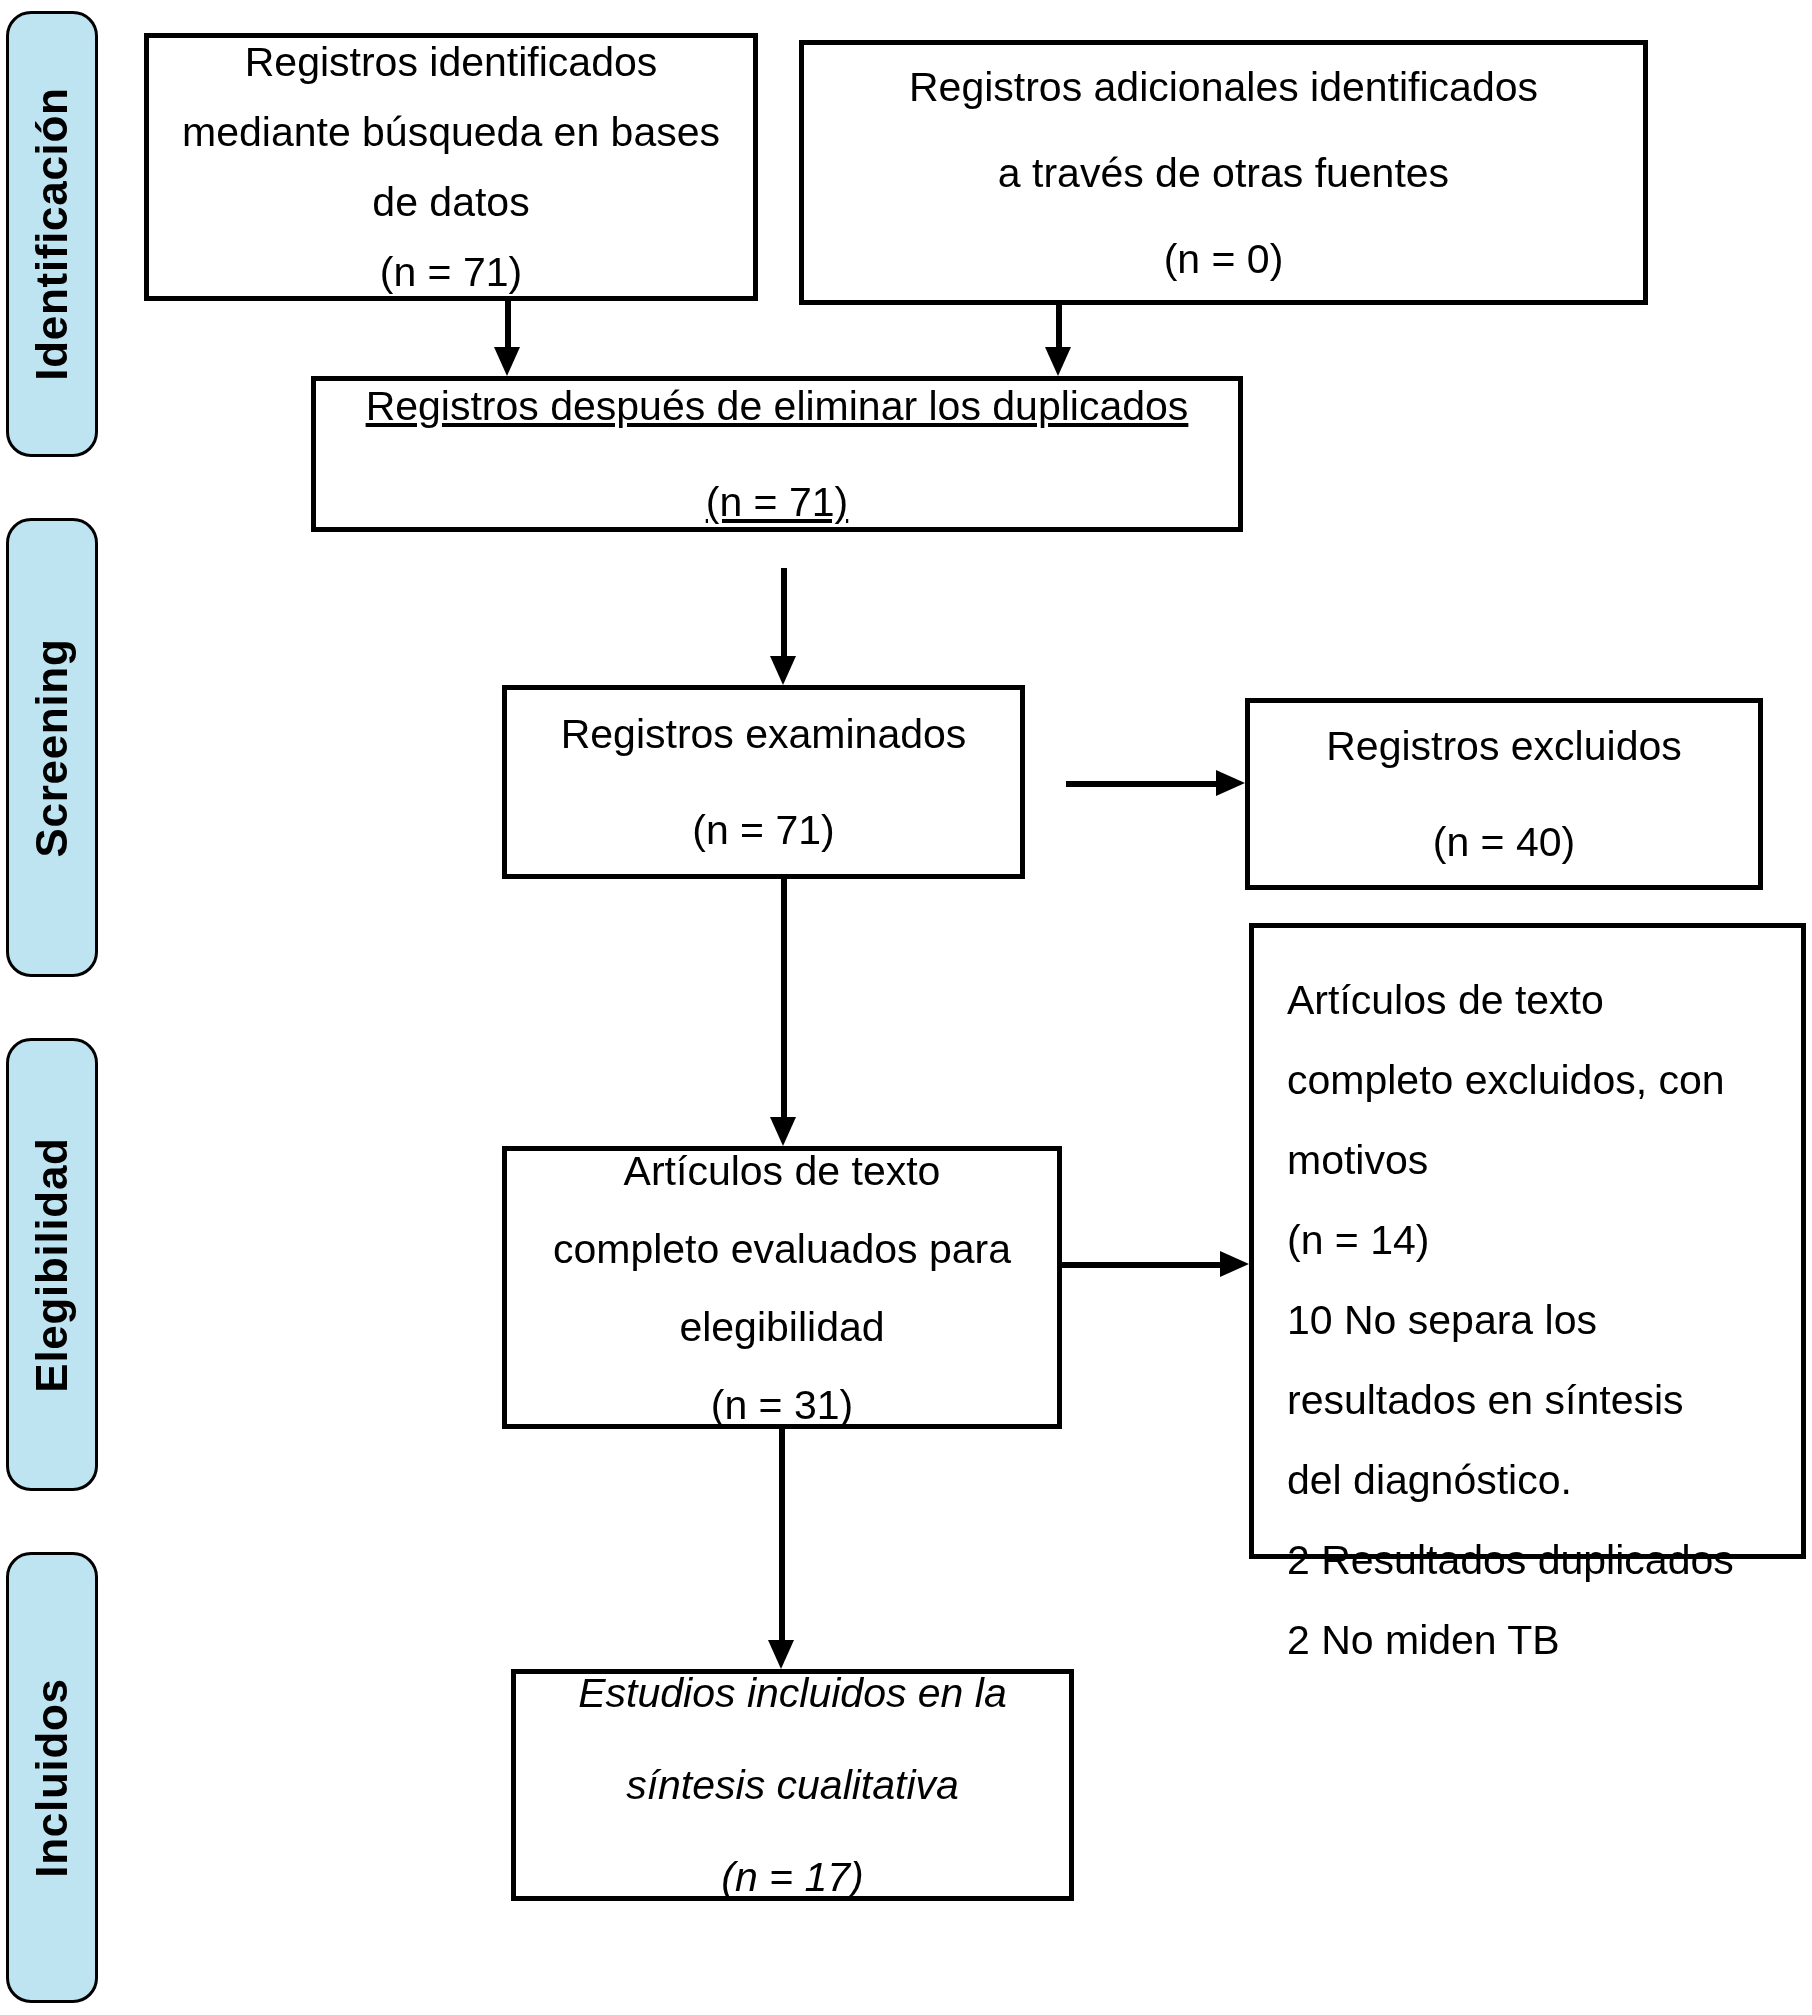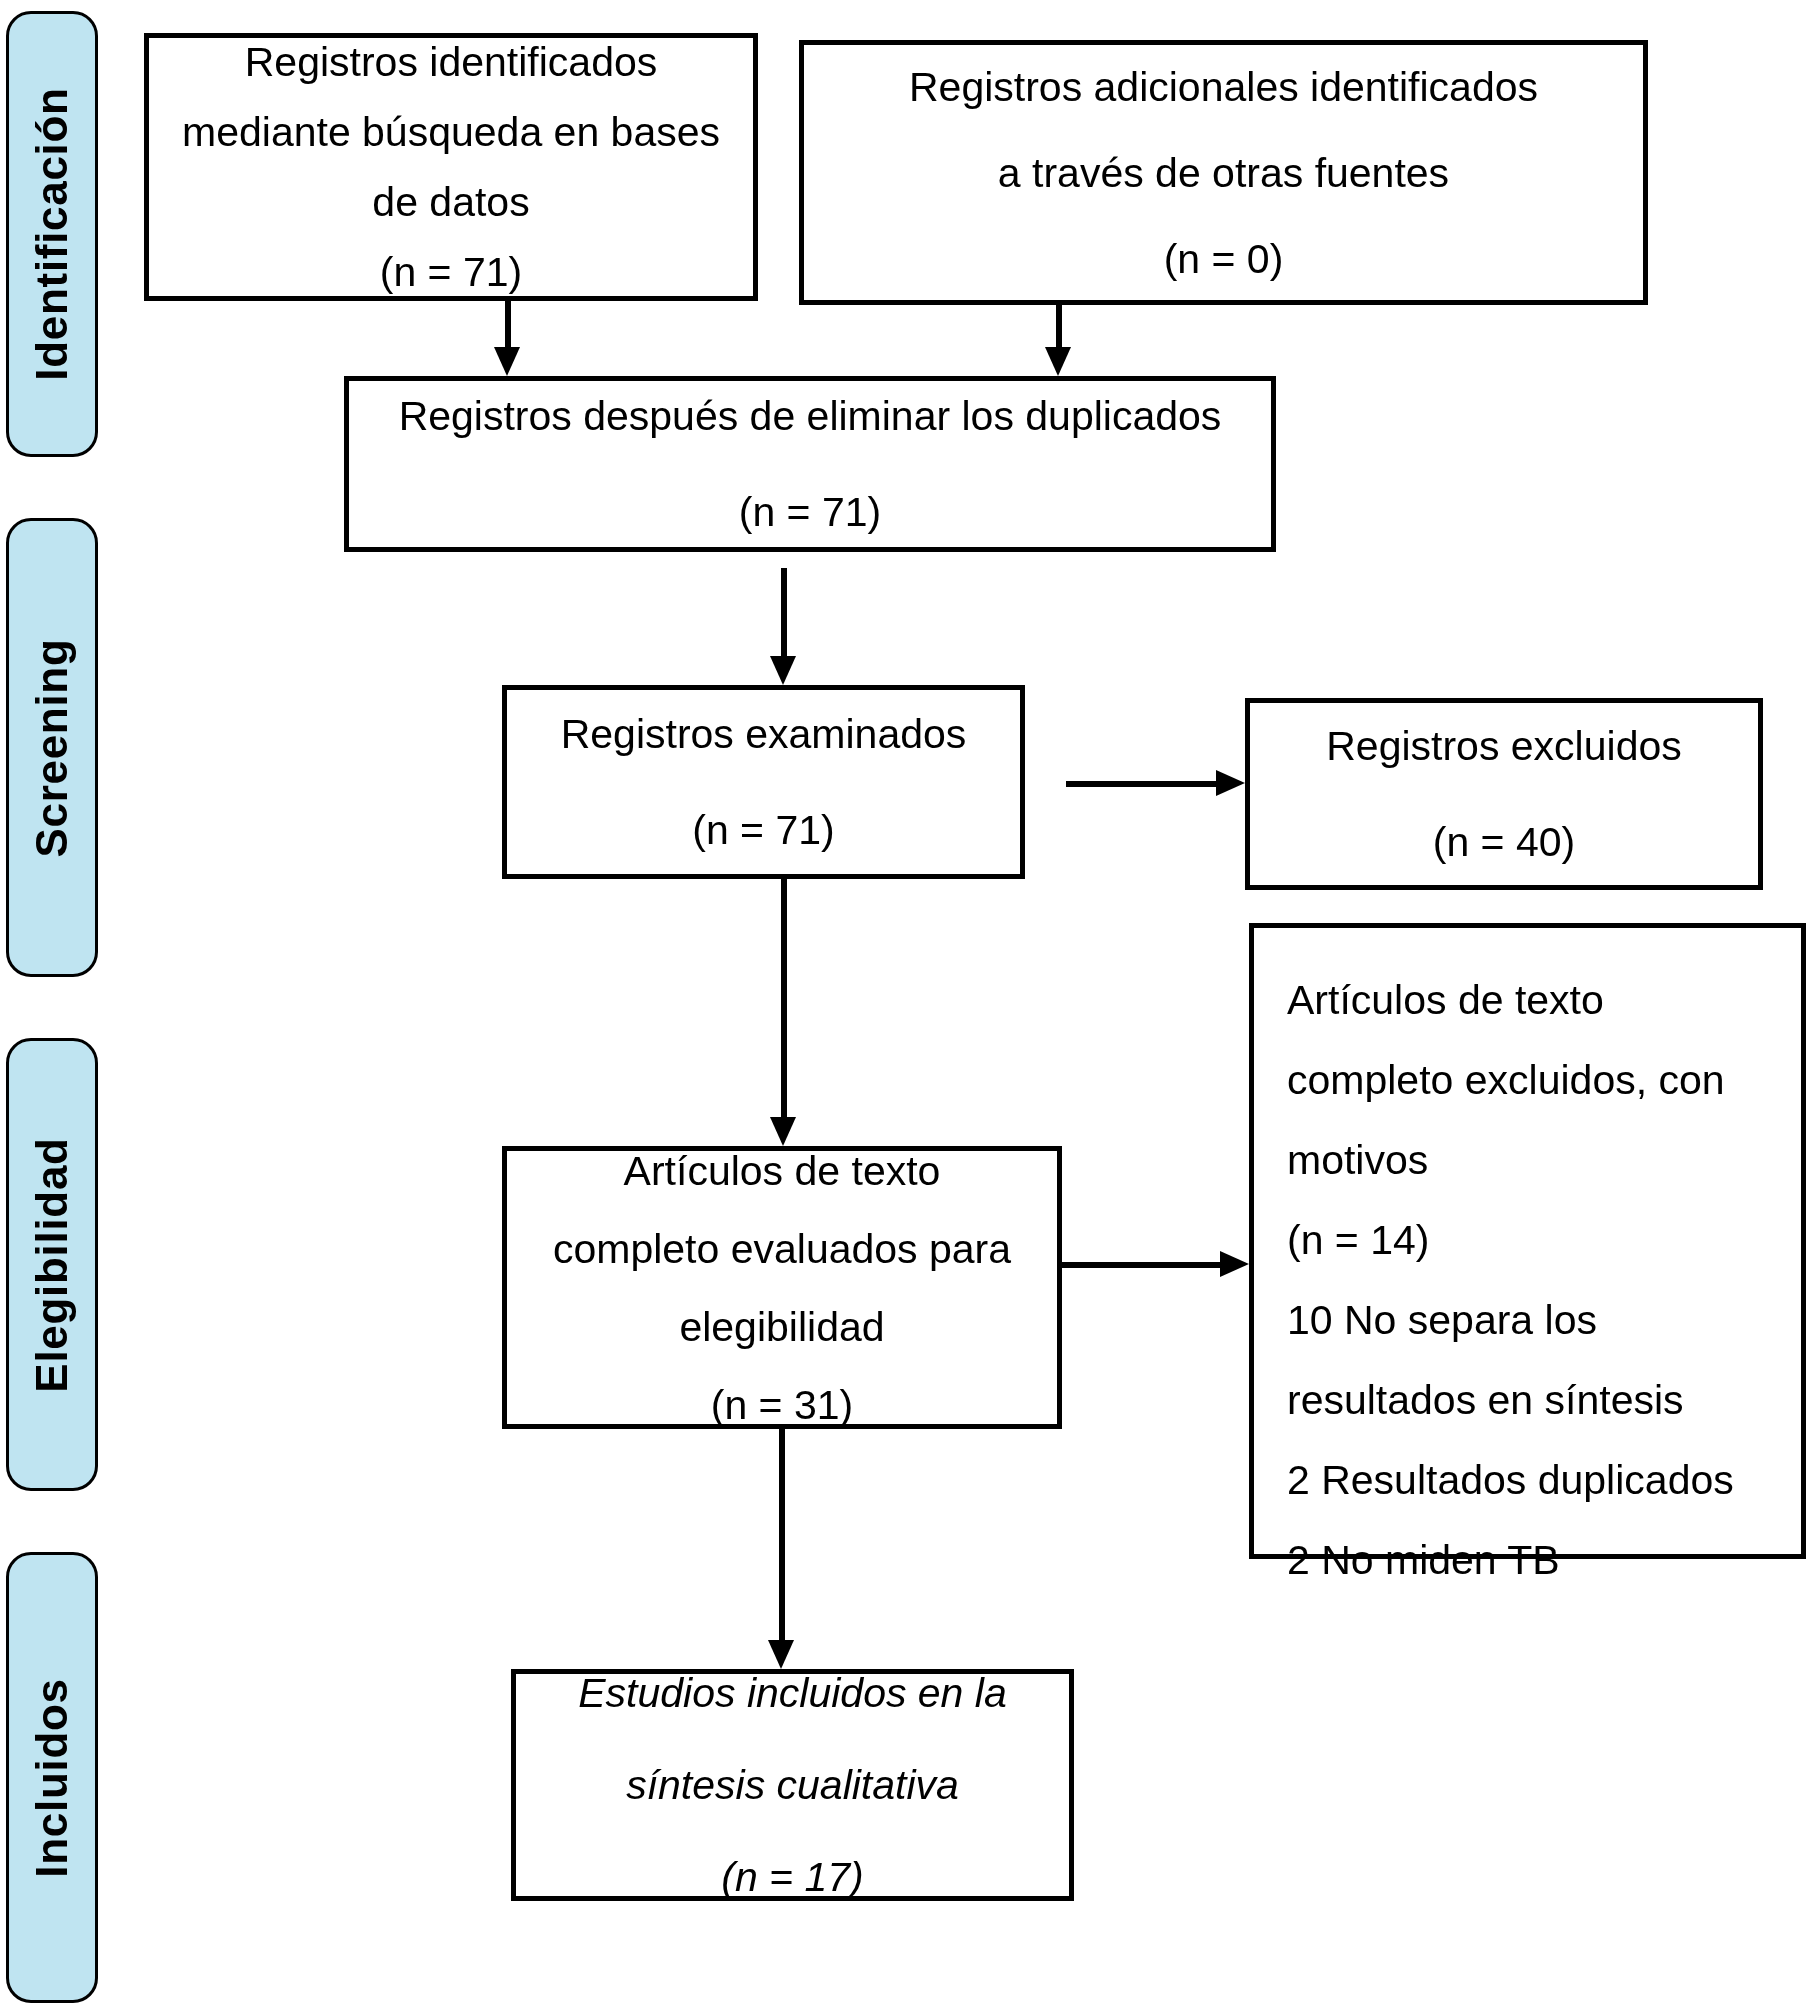--- a/index.html
+++ b/index.html
@@ -104,21 +104,21 @@
     <span class="ln">de datos</span>
     <span class="ln">(n = 71)</span>
   </div>
 
   <div class="fbox b2" style="left:799px;top:40px;width:849px;height:265px;">
     <span class="ln">Registros adicionales identificados</span>
     <span class="ln">a través de otras fuentes</span>
     <span class="ln">(n = 0)</span>
   </div>
 
-  <div class="fbox b3" style="left:344px;top:376px;width:932px;height:176px;">
+  <div class="fbox b3" style="left:311px;top:376px;width:932px;height:156px;text-decoration:underline;">
     <span class="ln">Registros después de eliminar los duplicados</span>
     <span class="ln">(n = 71)</span>
   </div>
 
   <div class="fbox b3" style="left:502px;top:685px;width:523px;height:194px;">
     <span class="ln">Registros examinados</span>
     <span class="ln">(n = 71)</span>
   </div>
 
   <div class="fbox b3" style="left:1245px;top:685px;width:518px;height:192px;margin-top:13px;">
@@ -133,20 +133,21 @@
     <span class="ln">(n = 31)</span>
   </div>
 
   <div class="fbox reasons" style="left:1249px;top:923px;width:557px;height:636px;">
     <span class="ln">Artículos de texto</span>
     <span class="ln">completo excluidos, con</span>
     <span class="ln">motivos</span>
     <span class="ln">(n = 14)</span>
     <span class="ln">10 No separa los</span>
     <span class="ln">resultados en síntesis</span>
+    <span class="ln">del diagnóstico.</span>
     <span class="ln">2 Resultados duplicados</span>
     <span class="ln">2 No miden TB</span>
   </div>
 
   <div class="fbox b8" style="left:511px;top:1669px;width:563px;height:232px;">
     <span class="ln">Estudios incluidos en la</span>
     <span class="ln">síntesis cualitativa</span>
     <span class="ln">(n = 17)</span>
   </div>
 

